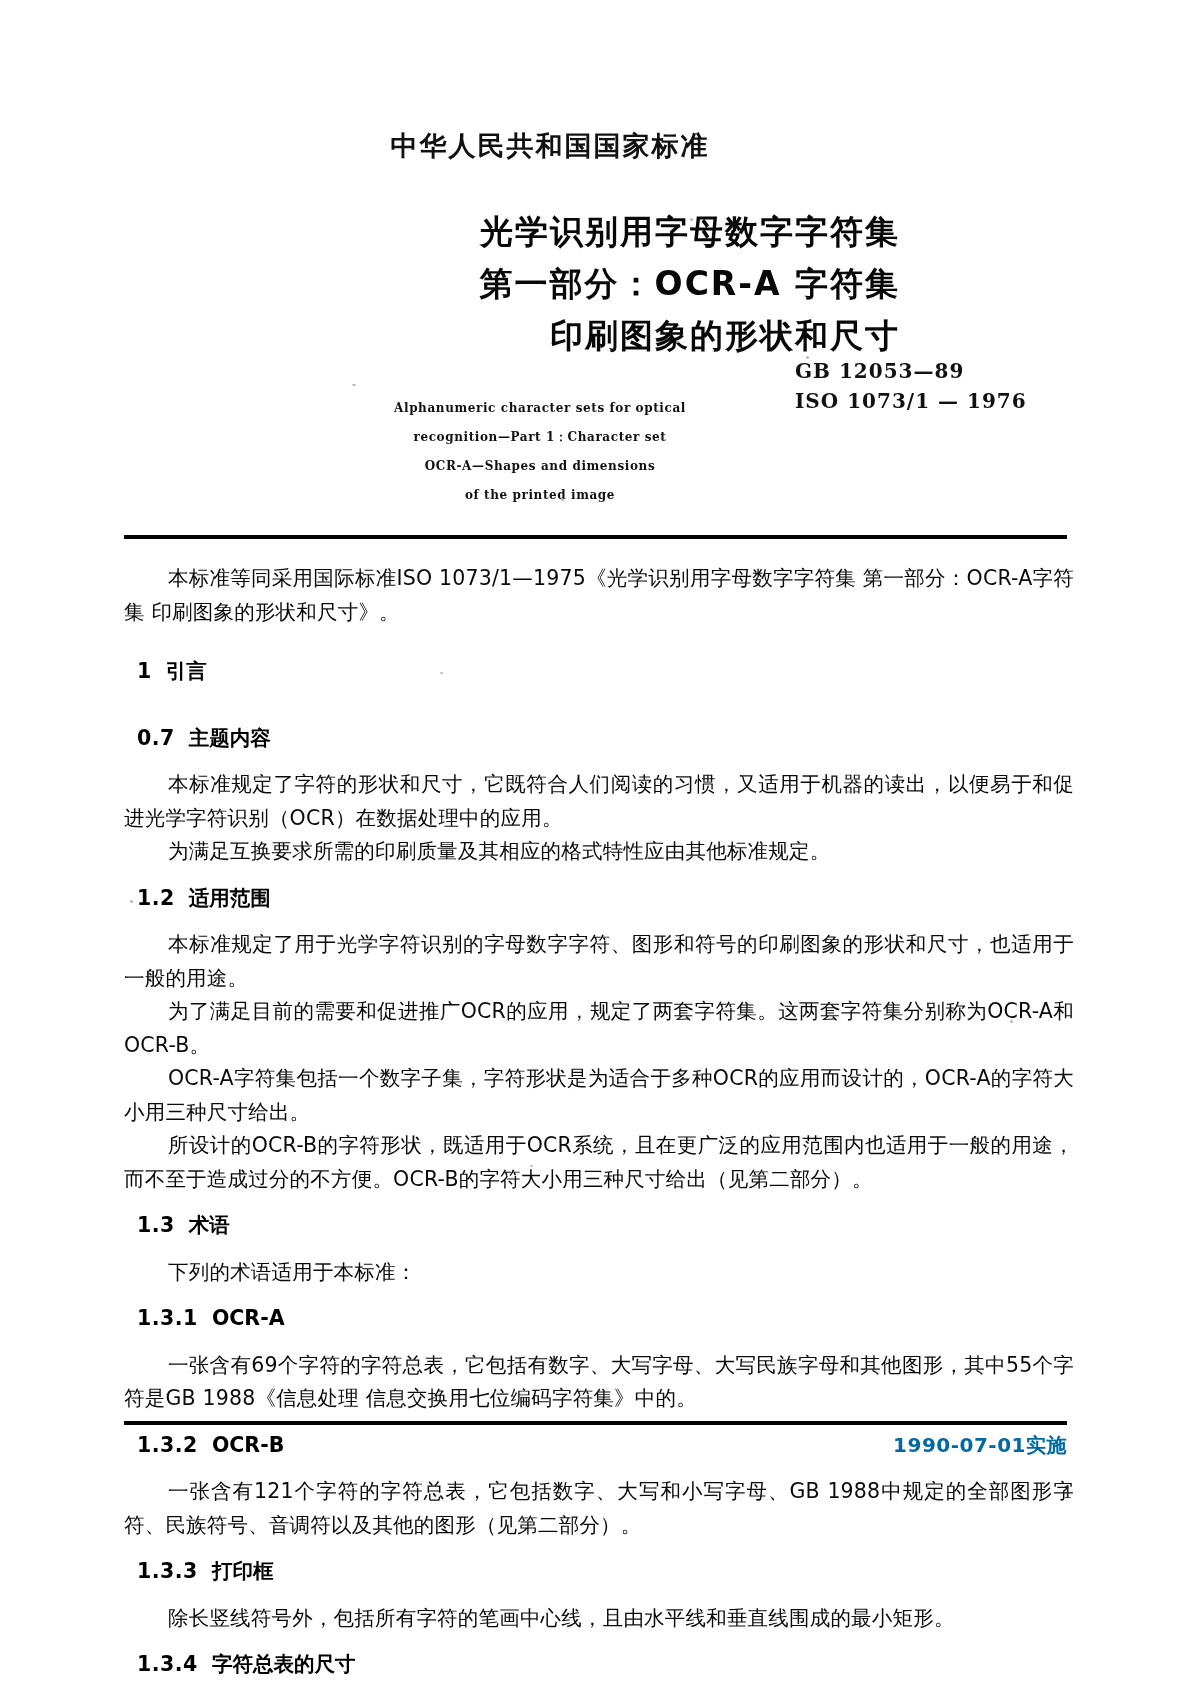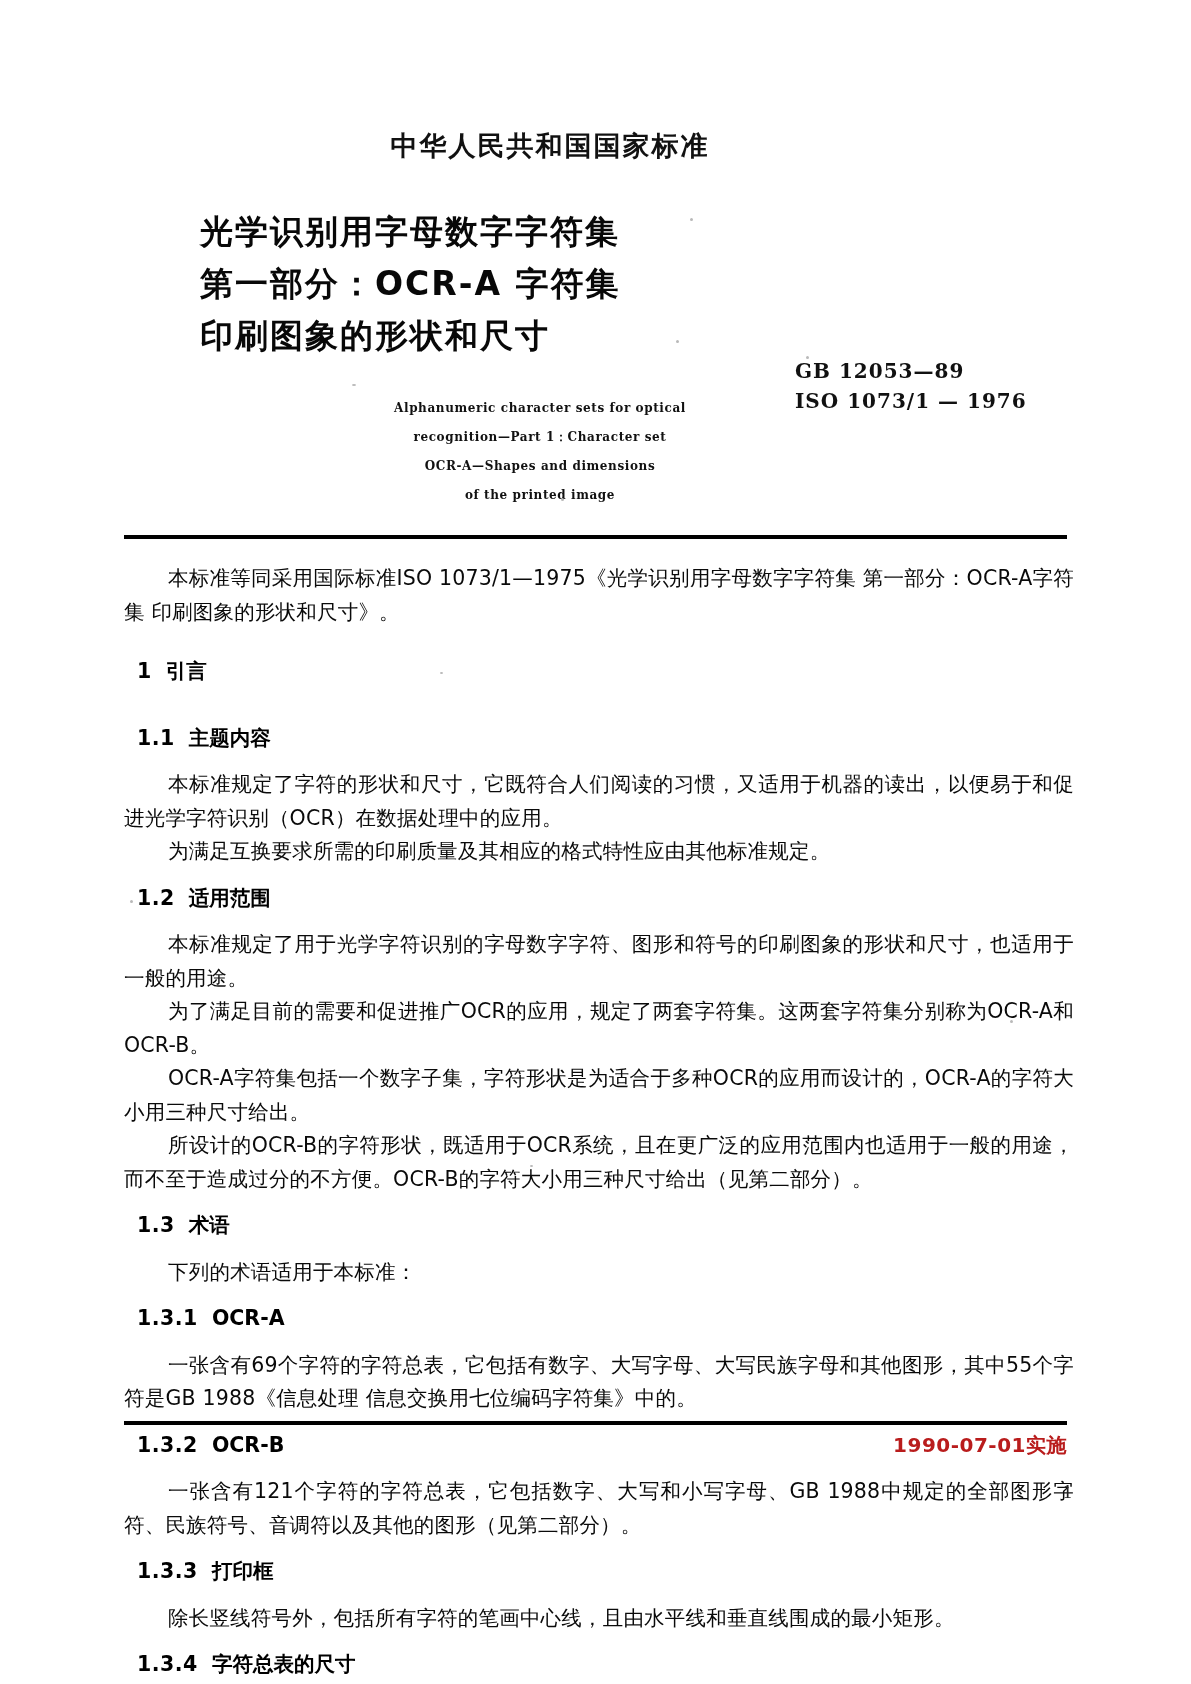--- a/index.html
+++ b/index.html
@@ -46,21 +46,21 @@
     position: relative;
     margin-top: 42px;
     height: 170px;
   }
 
   .title-cn {
     position: absolute;
     left: 200px;
     top: 0;
     width: 700px;
-    text-align: left;
+    text-align: right;
   }
   .title-cn div {
     font-size: 33px;
     font-weight: 700;
     letter-spacing: 2px;
     line-height: 52px;
     color: #080808;
   }
 
   .std-codes {
@@ -165,21 +165,21 @@
     color: #000;
   }
   .footer-right {
     position: absolute;
     right: 0;
     top: 0;
     font-family: "DejaVu Sans", sans-serif;
     font-size: 20px;
     font-weight: 700;
     letter-spacing: 0.5px;
-    color: #b91c1c;
+    color: #0369a1;
   }
   .page-number {
     position: absolute;
     right: 118px;
     top: 1482px;
     font-family: "DejaVu Serif", serif;
     font-size: 17px;
     color: #222;
   }
 
@@ -228,21 +228,21 @@
 
     <div class="gap-md"></div>
 
     <div class="heading">
       <span class="num">1</span><span class="txt">引言</span>
     </div>
 
     <div class="gap-sm"></div>
 
     <div class="heading">
-      <span class="num">1.1</span><span class="txt">主题内容</span>
+      <span class="num">0.7</span><span class="txt">主题内容</span>
     </div>
 
     <p class="para">本标准规定了字符的形状和尺寸，它既符合人们阅读的习惯，又适用于机器的读出，以便易于和促进光学字符识别（OCR）在数据处理中的应用。</p>
     <p class="para">为满足互换要求所需的印刷质量及其相应的格式特性应由其他标准规定。</p>
 
     <div class="heading">
       <span class="num">1.2</span><span class="txt">适用范围</span>
     </div>
 
     <p class="para">本标准规定了用于光学字符识别的字母数字字符、图形和符号的印刷图象的形状和尺寸，也适用于一般的用途。</p>

